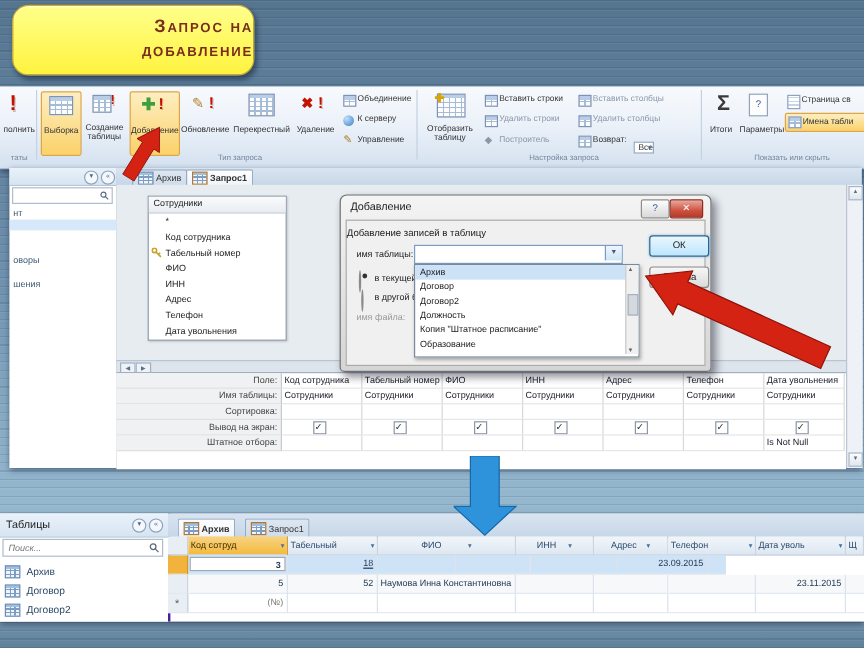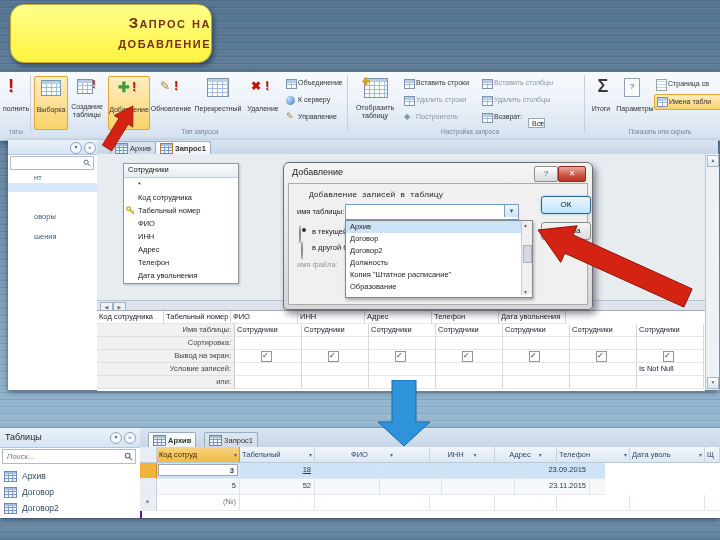--- a/index.html
+++ b/index.html
@@ -47,21 +47,21 @@
   .dda{position:relative;}
   .dda::after{content:"▾";position:absolute;right:1px;top:0;font-size:6px;color:#4a6f96;}
 
   
   .mid{left:8px;top:140px;width:710px;height:250px;background:#e7ecf1;}
   .navpane{left:0;top:0;width:89px;height:250px;background:#fff;border-right:1px solid #93a5b8;}
   .np-head{left:0;top:0;width:89px;height:14px;background:linear-gradient(#eaf2fa,#d6e4f2);border-bottom:1px solid #b5c6d8;}
   .circle-btn{width:10px;height:10px;border-radius:50%;border:1px solid #8fa3ba;background:#f4f8fc;
     font-size:6px;line-height:9px;text-align:center;color:#4a6a8c;}
   .np-search{left:2px;top:16px;width:82px;height:12px;background:#fff;border:1px solid #aebdcd;}
-  .frag{font-size:7.5px;color:#3c5a77;margin-left:23px;}
+  .frag{font-size:7.5px;color:#3c5a77;}
   .hl-band{left:0;top:43px;width:89px;height:9px;background:#d6e8fa;}
 
   .tabbar{background:linear-gradient(#d9e4f0,#c7d7e8);border-bottom:1px solid #a9bdd3;}
   .tab{height:13px;border:1px solid #96abc4;border-bottom:none;border-radius:2px 2px 0 0;
     font-size:7.5px;color:#333;display:flex;align-items:center;gap:2px;padding:0 4px;}
   .tab.on{background:linear-gradient(#fefefe,#eef3f9);font-weight:bold;}
   .tab.off{background:linear-gradient(#dde7f1,#cedbe9);}
   .tbl-ic{width:11px;height:9px;border:1px solid #6b8cb5;background-color:#eef5fc;
     background-image:linear-gradient(180deg,#9fc0e0 0,#9fc0e0 2px,rgba(0,0,0,0) 2px),
       repeating-linear-gradient(90deg,rgba(0,0,0,0) 0 3px,#7d9cc0 3px 4px),
@@ -307,20 +307,21 @@
       </div>
     </div>
 
     <div class="abs splitbar" style="left:89px;top:160px;width:608px;height:10px;">
       <div class="abs mini-sq" style="left:3px;top:1px;">◀</div>
       <div class="abs mini-sq" style="left:16px;top:1px;">▶</div>
     </div>
 
     <div class="abs qgrid" style="left:89px;top:170px;width:608px;height:80px;">
       <div class="qrow">
+        <div class="qlab">Поле:</div>
         <div class="qc"><span>Код сотрудника</span></div>
         <div class="qc"><span>Табельный номер</span></div>
         <div class="qc"><span>ФИО</span></div>
         <div class="qc"><span>ИНН</span></div>
         <div class="qc"><span>Адрес</span></div>
         <div class="qc"><span>Телефон</span></div>
         <div class="qc"><span>Дата увольнения</span></div>
       </div>
       <div class="qrow">
         <div class="qlab">Имя таблицы:</div>
@@ -360,52 +361,42 @@
             <span class="cb"></span>
           </div>
         <div class="qc">
             <span class="cb"></span>
           </div>
         <div class="qc">
             <span class="cb"></span>
           </div>
       </div>
       <div class="qrow">
-        <div class="qlab">Условие записей:</div>
+        <div class="qlab">Штатное отбора:</div>
         <div class="qc"></div>
           <div class="qc"></div>
         <div class="qc"></div>
           <div class="qc"></div>
         <div class="qc"></div>
           <div class="qc"></div>
         <div class="qc"><span>Is Not Null</span></div>
-      </div>
-      <div class="qrow">
-        <div class="qlab">или:</div>
-        <div class="qc"></div>
-          <div class="qc"></div>
-        <div class="qc"></div>
-          <div class="qc"></div>
-        <div class="qc"></div>
-          <div class="qc"></div>
-        <div class="qc"></div>
       </div>
     </div>
 
     <div class="abs scrollstrip" style="left:697px;top:14px;width:13px;height:236px;">
       <div class="abs sbox" style="left:1px;top:1px;">▲</div>
       <div class="abs sbox" style="left:1px;bottom:1px;">▼</div>
     </div>
 
     <div class="abs dlg" style="left:275px;top:22px;width:308px;height:146px;">
       <span class="abs dlg-title">Добавление</span>
       <div class="abs win-btn help-btn" style="right:34px;top:3px;width:22px;height:14px;">?</div>
       <div class="abs win-btn close-btn" style="right:6px;top:3px;width:26px;height:14px;">✕</div>
       <div class="dlg-body">
-        <span class="abs dtext" style="left:20px;top:6px;font-size:8px;font-family:Liberation Mono, monospace;">Добавление записей в таблицу</span>
+        <span class="abs dtext" style="left:0;top:6px;font-size:8px;">Добавление записей в таблицу</span>
         <span class="abs dtext" style="left:8px;top:23px;">имя таблицы:</span>
         <div class="abs combo" style="left:56px;top:20px;width:172px;height:14px;">
           <div class="abs combo-btn" style="right:0;top:0;width:13px;height:12px;">▼</div>
         </div>
 
         <span class="abs radio sel" style="left:10px;top:42px;"></span>
         <span class="abs dtext" style="left:23px;top:43px;">в текущей б</span>
         <span class="abs radio" style="left:10px;top:58px;"></span>
         <span class="abs dtext" style="left:23px;top:59px;">в другой ба</span>
         <span class="abs dtext" style="left:8px;top:76px;color:#9a9a9a;">имя файла:</span>
@@ -515,20 +506,21 @@
       <div class="bc" style="width:62px;background:#cfe3f7;"></div>
       <div class="bc" style="width:73px;background:#cfe3f7;"></div>
       <div class="bc" style="width:75px;background:#cfe3f7;text-align:right;">23.09.2015</div>
       <div class="bc" style="width:15px;background:#cfe3f7;border-right:none;"></div>
     </div>
 
     <div class="brow" style="top:51px;">
       <div class="bc rsel" style="width:17px;"></div>
       <div class="bc" style="width:83px;text-align:right;background:#f6f8fa;">5</div>
       <div class="bc" style="width:75px;text-align:right;background:#f6f8fa;">52</div>
+      <div class="bc" style="width:115px;text-align:right;background:#f6f8fa;">Наумова Инна Константиновна</div>
       <div class="bc" style="width:65px;background:#f6f8fa;"></div>
       <div class="bc" style="width:62px;background:#f6f8fa;"></div>
       <div class="bc" style="width:73px;background:#f6f8fa;"></div>
       <div class="bc" style="width:75px;text-align:right;background:#f6f8fa;">23.11.2015</div>
       <div class="bc" style="width:15px;background:#f6f8fa;border-right:none;"></div>
     </div>
 
     <div class="brow" style="top:67px;">
       <div class="bc rsel new-rec" style="width:17px;text-align:center;padding-top:3px;"></div>
       <div class="bc" style="width:83px;text-align:right;color:#777;">(№)</div>

